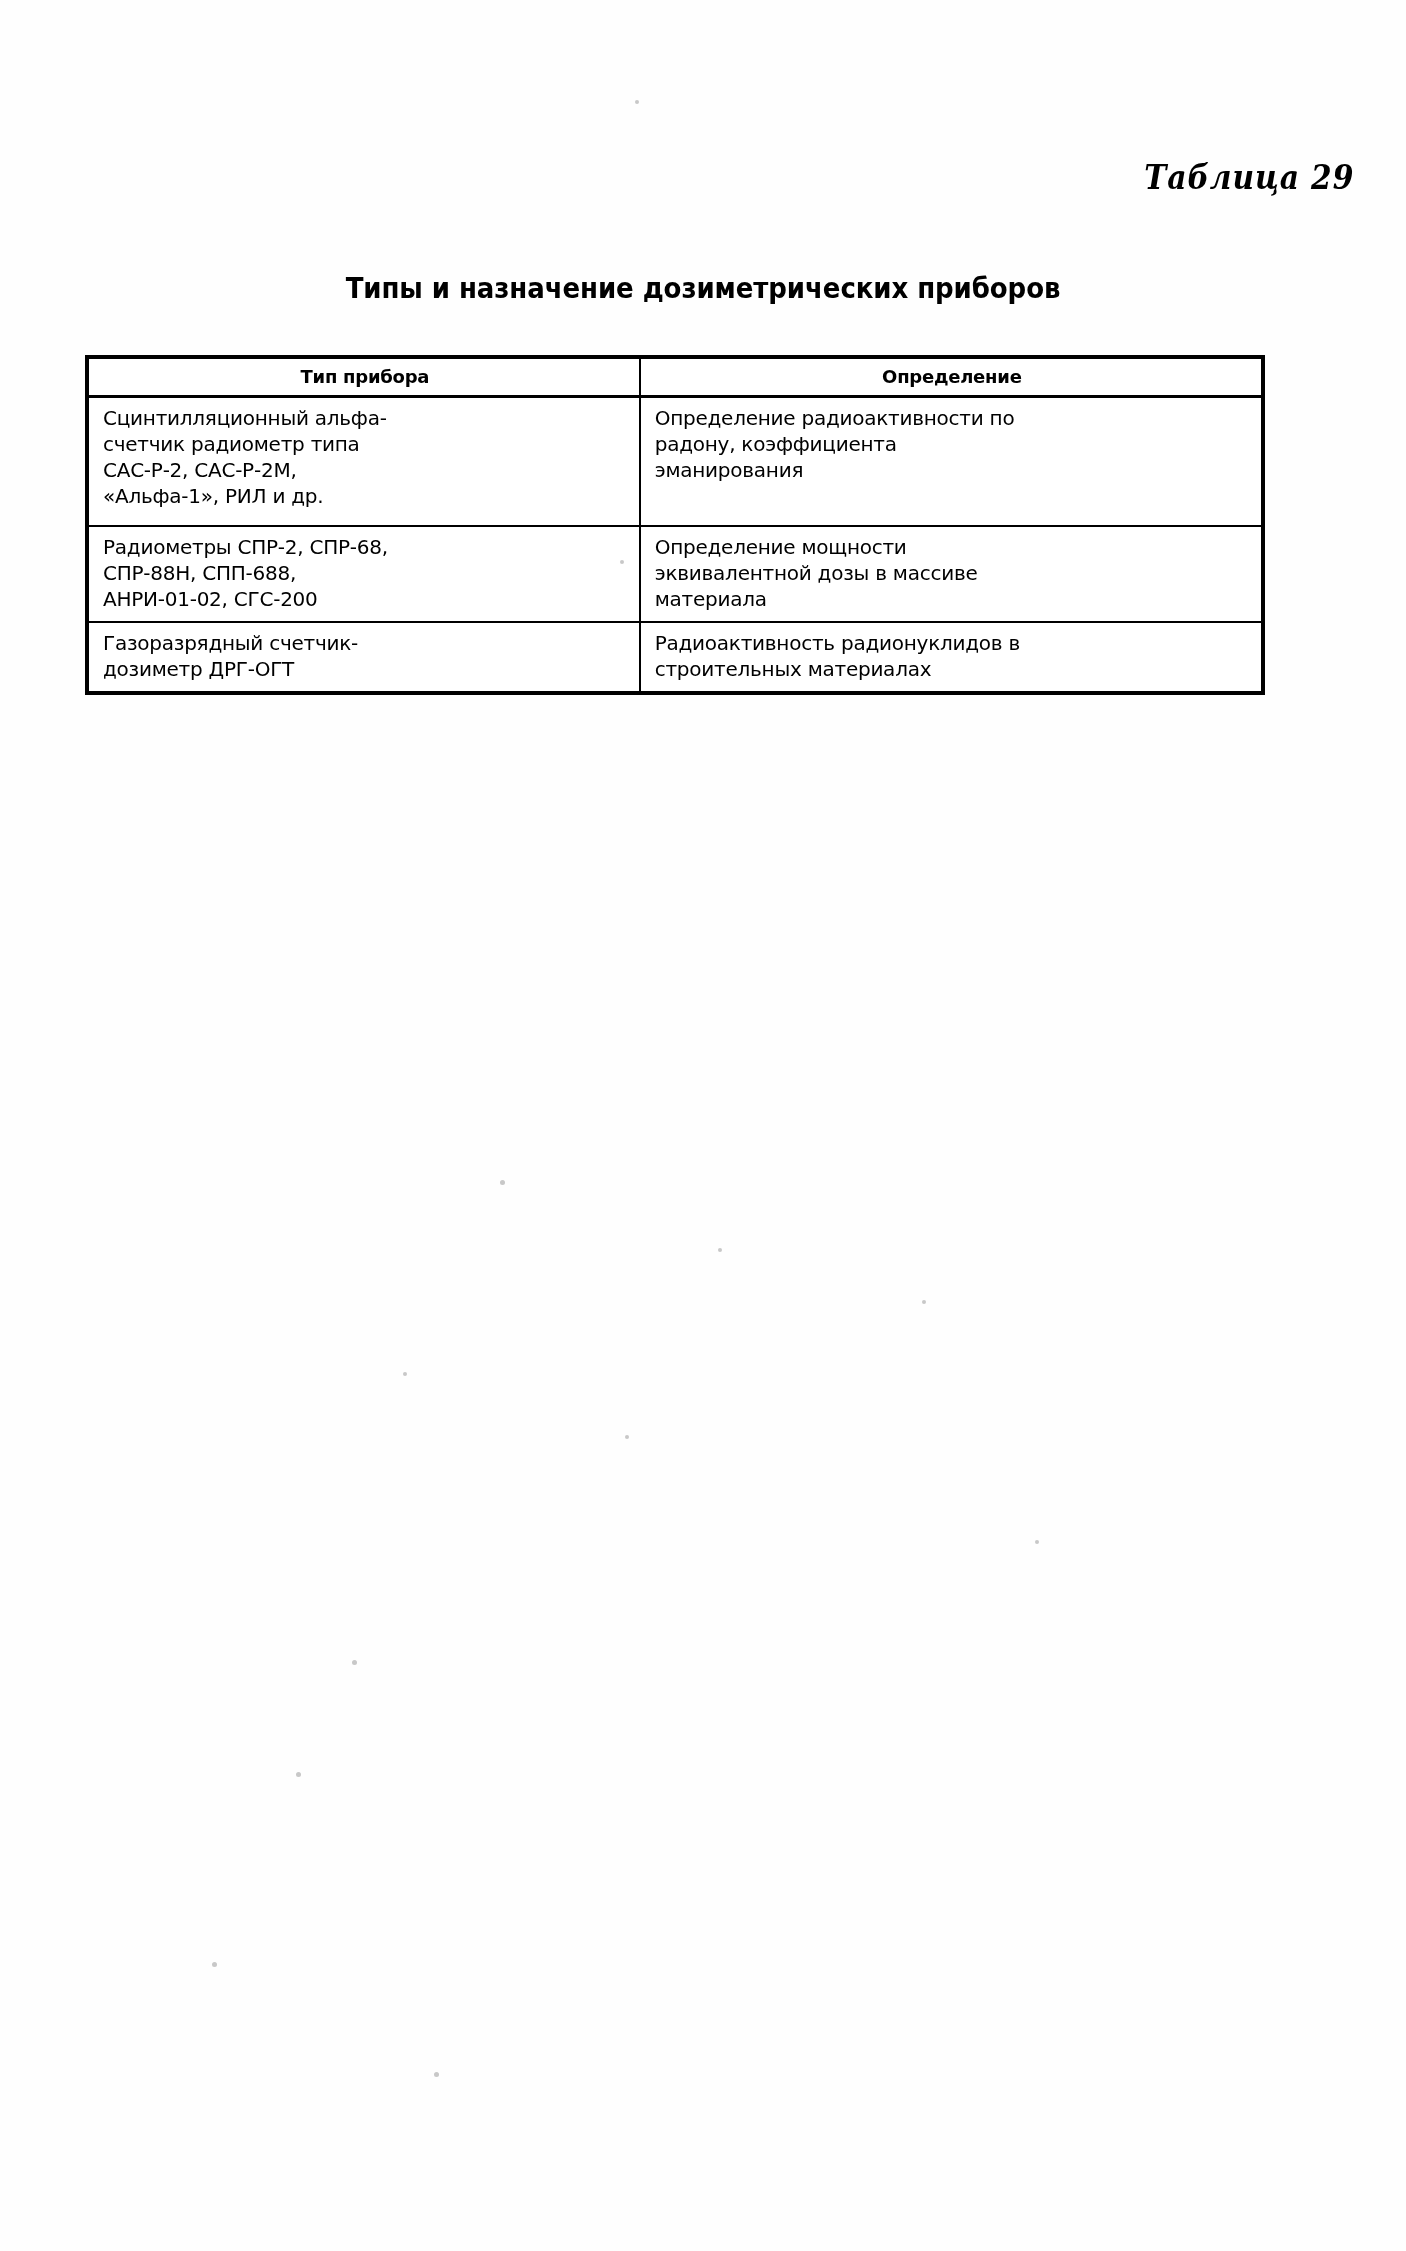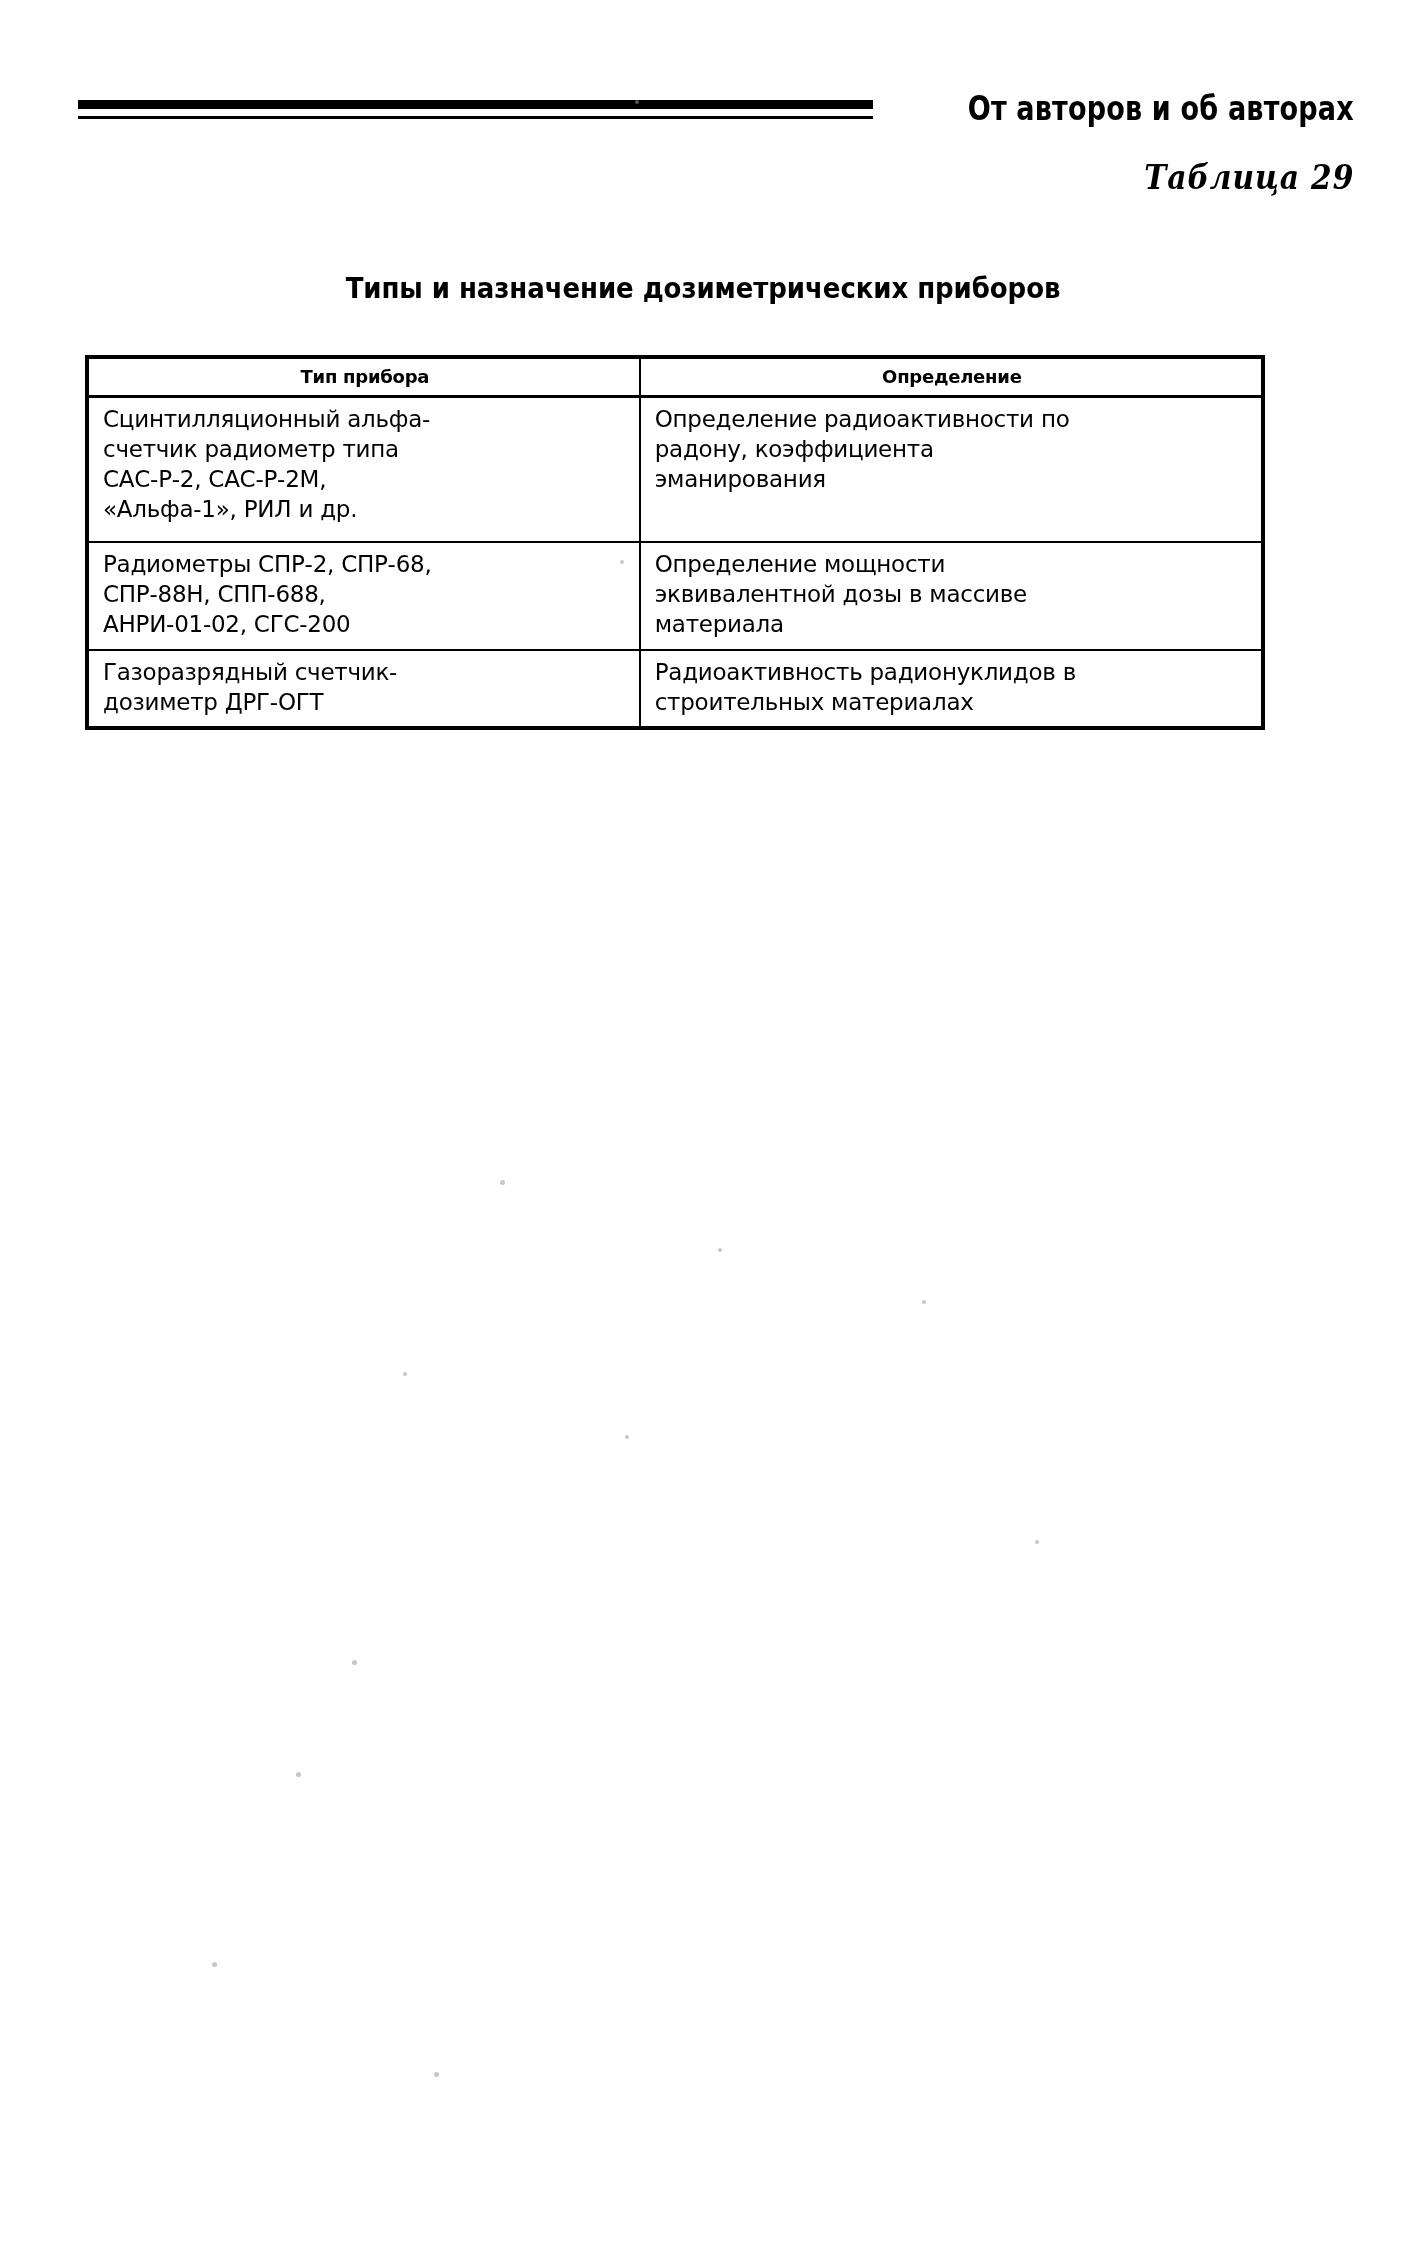--- a/index.html
+++ b/index.html
@@ -111,21 +111,21 @@
   }
   table.dose-table col.c1 { width: 47%; }
   table.dose-table col.c2 { width: 53%; }
 
   table.dose-table th,
   table.dose-table td {
     border: 2px solid #000;
     vertical-align: top;
     padding: 7px 12px 9px 14px;
     font-family: "DejaVu Sans", sans-serif;
-    font-size: 23px;
+    font-size: 20px;
     line-height: 1.30;
     letter-spacing: -0.25px;
   }
   table.dose-table thead th {
     text-align: center;
     font-weight: bold;
     font-size: 18px;
     padding-top: 6px;
     padding-bottom: 7px;
     border-bottom-width: 3px;
@@ -148,27 +148,20 @@
     background: #9a9a9a;
     border-radius: 50%;
     opacity: 0.55;
   }
 </style>
 </head>
 <body>
 
 <div class="page">
 
-  <div class="running-header">
-    <div class="header-rules">
-      <div class="rule-thick"></div>
-      <div class="rule-thin"></div>
-    </div>
-    <div class="header-title">От авторов и об авторах</div>
-  </div>
 
   <div class="table-number">Таблица 29</div>
 
   <div class="table-title">Типы и назначение дозиметрических приборов</div>
 
   <div class="table-wrap">
     <table class="dose-table">
       <colgroup>
         <col class="c1">
         <col class="c2">

